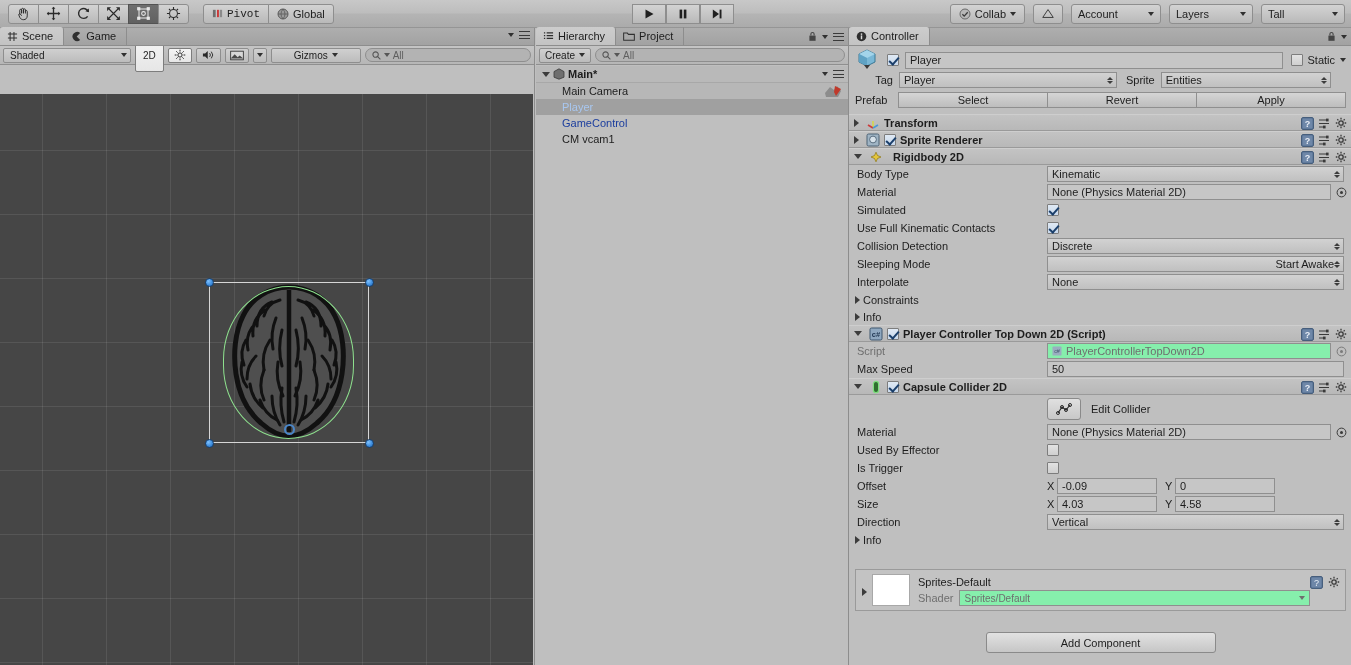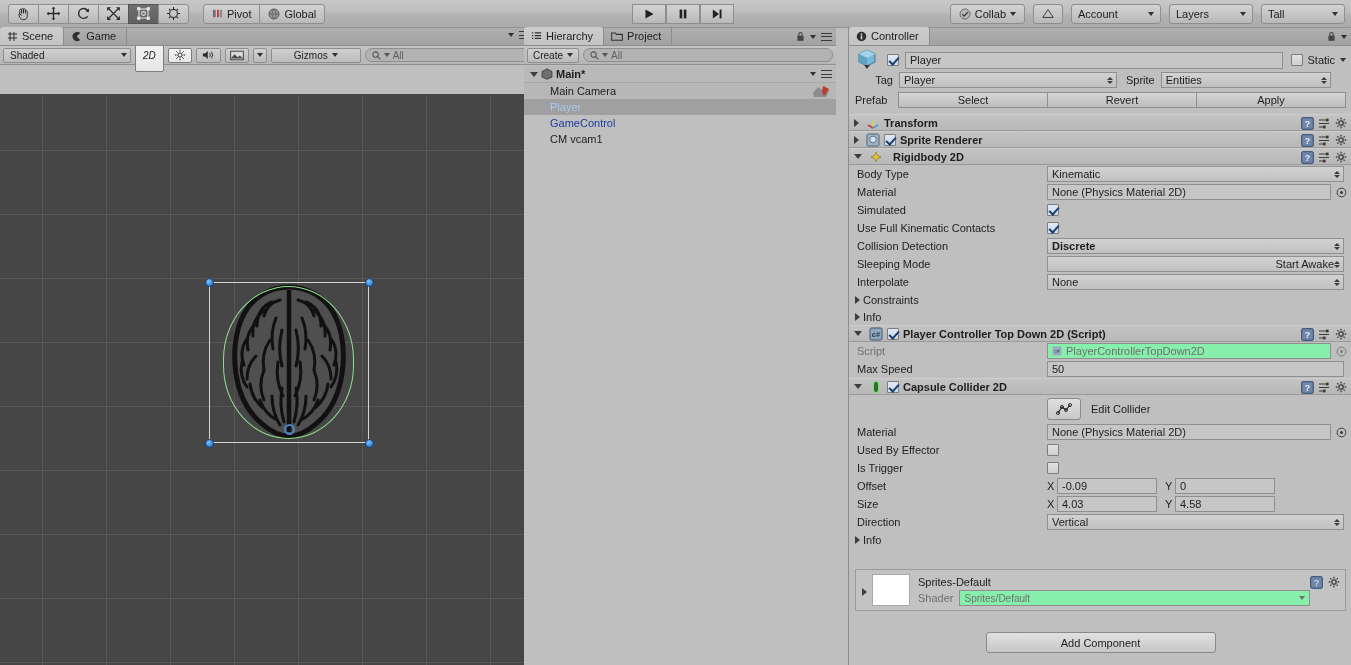--- a/index.html
+++ b/index.html
@@ -34,21 +34,21 @@
   .grp .tbtn:first-child { border-radius: 3px 0 0 3px; margin-left: 0; }
   .grp .tbtn:last-child { border-radius: 0 3px 3px 0; }
   .pillbtn {
     height: 20px; border: 1px solid #8e8e8e; border-radius: 3px;
     background: linear-gradient(180deg,#d3d3d3,#b9b9b9);
     display: flex; align-items: center; gap: 4px;
     padding: 0 8px; cursor: pointer; font-size: 11px; white-space: nowrap;
   }
   .pg { display:flex; margin-left: 14px; }
   .pg .pillbtn { border-radius: 0; margin-left: -1px; }
-  .pg .pillbtn:first-child { border-radius: 3px 0 0 3px; margin-left: 0; }
+  .pg .pillbtn:first-child { border-radius: 3px 0 0 3px; margin-left: 0; font-family: Liberation Mono, monospace; }
   .pg .pillbtn:last-child { border-radius: 0 3px 3px 0; }
   .playgrp { position: absolute; left: 632px; display: flex; }
   .playgrp .tbtn { width: 34px; }
   .rightgrp { position: absolute; right: 6px; display: flex; align-items: center; gap: 8px; }
   .ddbtn {
     height: 20px; border: 1px solid #8e8e8e; border-radius: 3px;
     background: linear-gradient(180deg,#d3d3d3,#b9b9b9);
     display: flex; align-items: center; padding: 0 6px; cursor: pointer;
     font-size: 11px; gap: 6px;
   }
@@ -338,21 +338,21 @@
             <i></i>
           </span>
       </div>
     </div>
 
     <div class="subbar">
       <div class="dropfield" style="width:128px;">
         <span>Shaded</span>
         <span class="caret"></span>
       </div>
-      <div class="minibtn pressed" style="padding:16px 7px;font-style:italic;">
+      <div class="minibtn pressed" style="padding:16px 7px;">
         <span>2D</span>
       </div>
       <div class="minibtn pressed" style="padding:0 5px;">
         <svg width="12" height="12" viewBox="0 0 12 12">
             <circle cx="6" cy="6" r="2.1" fill="none" stroke="#2a2a2a" stroke-width="1"></circle>
             <path d="M6 .7v1.8M6 9.5v1.8M.7 6h1.8M9.5 6h1.8M2.3 2.3l1.3 1.3M8.4 8.4l1.3 1.3M9.7 2.3L8.4 3.6M3.6 8.4l-1.3 1.3" stroke="#2a2a2a" stroke-width="1"></path>
           </svg>
       </div>
       <div class="minibtn" style="padding:0 5px;">
         <svg width="13" height="12" viewBox="0 0 14 12">
@@ -419,21 +419,21 @@
       <div class="pivot-ring" style="left:284px; top:330px;"></div>
       <div class="handle" style="left:205px; top:184px;"></div>
       <div class="handle" style="left:365px; top:184px;"></div>
       <div class="handle" style="left:205px; top:345px;"></div>
       <div class="handle" style="left:365px; top:345px;"></div>
     </div>
   </div>
 
   <div class="vdiv" style="left:534px; top:28px; height:637px;"></div>
 
-  <div class="panel" style="left:524px; top:28px; width:312px; height:637px;">
+  <div class="panel" style="left:536px; top:28px; width:312px; height:637px;">
     <div class="tabstrip">
       <div class="tab active">
         <svg width="11" height="11" viewBox="0 0 12 12">
             <path d="M1 2h1.4M1 5h1.4M1 8h1.4M4 2h7M4 5h7M4 8h7" stroke="#303030" stroke-width="1.2"></path>
           </svg>
         <span>Hierarchy</span>
       </div>
       <div class="tab">
         <svg width="12" height="11" viewBox="0 0 13 11">
             <path d="M.7 9.6V1.8h4l1.2 1.4h6.4v6.4z" fill="none" stroke="#303030" stroke-width="1.1"></path>
@@ -684,21 +684,21 @@
       <div class="prow">
         <span class="plabel">Simulated</span>
         <span class="cbox checked"></span>
       </div>
       <div class="prow">
         <span class="plabel">Use Full Kinematic Contacts</span>
         <span class="cbox checked"></span>
       </div>
       <div class="prow">
         <span class="plabel">Collision Detection</span>
-        <span class="field dropdown" style="flex:1; margin-right:8px;font-weight:bold;">
+        <span class="field dropdown" style="flex:1; margin-right:8px;">
           <span>Discrete</span>
           <span class="updown">
               <i class="u"></i>
               <i class="d"></i>
             </span>
         </span>
       </div>
       <div class="prow">
         <span class="plabel">Sleeping Mode</span>
         <span class="field dropdown" style="flex:1; margin-right:8px;justify-content:flex-end;">

